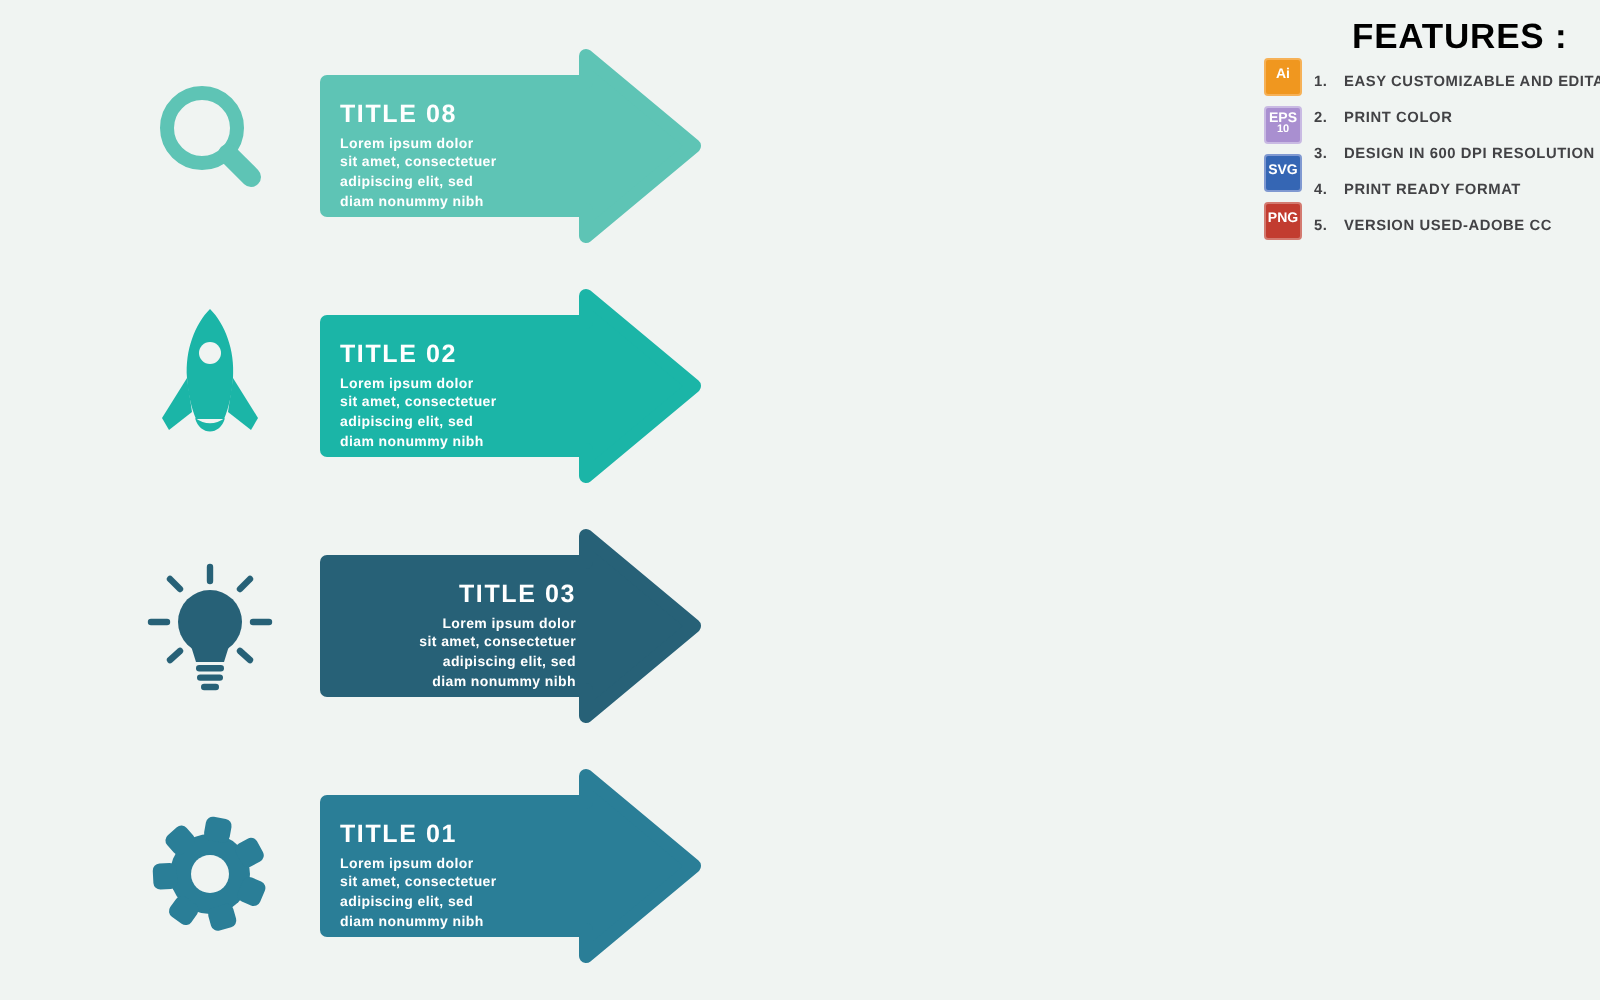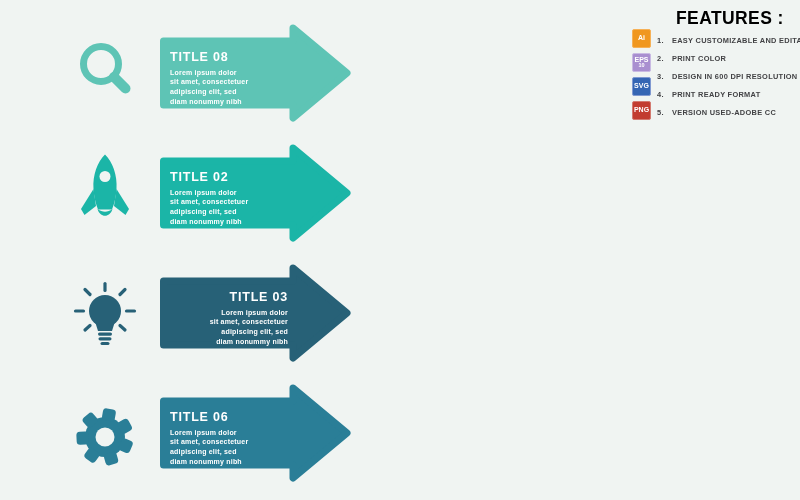--- a/index.html
+++ b/index.html
@@ -119,21 +119,21 @@
         <rect x="38.5" y="16.5" width="13" height="12" rx="3.5" transform="rotate(267.1 45 45)"></rect>
         <rect x="38.5" y="16.5" width="13" height="12" rx="3.5" transform="rotate(318.6 45 45)"></rect>
       </g>
       <circle cx="45" cy="45" r="9.5" fill="#F0F4F2"></circle>
     </svg>
   </div>
   <svg class="arrow-svg" style="top:380.5px;" viewBox="0 0 205 104">
     <path d="M10.5,20 H140 V7 L194,52 L140,97 V84 H10.5 Z" stroke-width="7" stroke-linejoin="round" fill="#2A7E97" stroke="#2A7E97"></path>
   </svg>
   <div class="step-text" style="top:409.5px;">
-    <div class="step-title">TITLE 06</div>
+    <div class="step-title">TITLE 01</div>
     <div class="step-body">Lorem ipsum dolor
 sit amet, consectetuer
 adipiscing elit, sed
 diam nonummy nibh</div>
   </div>
 
   <div class="features-heading">FEATURES :</div>
 
   <div class="badges">
     <div class="badge" style="background: rgb(240, 151, 31); border-color: rgb(246, 177, 87);">

